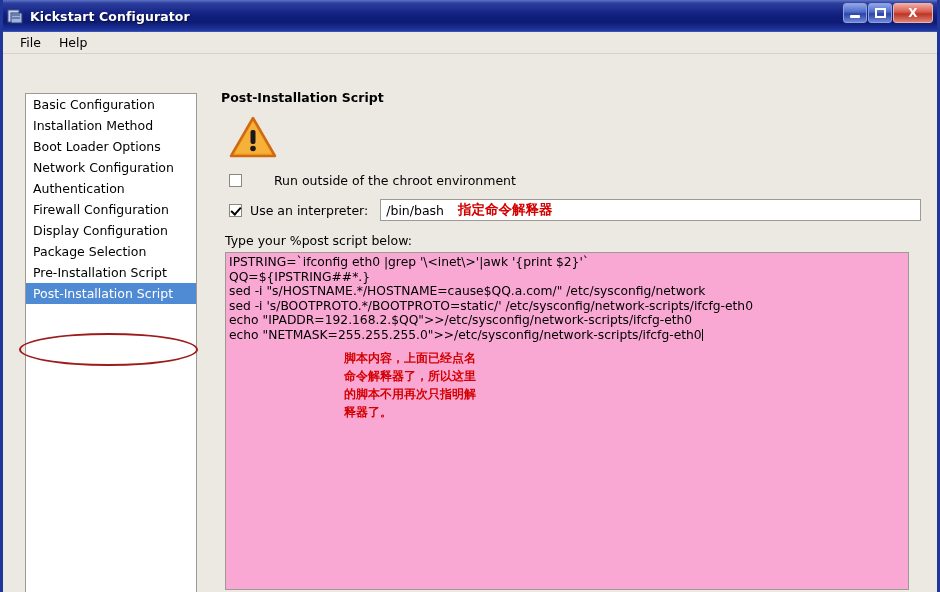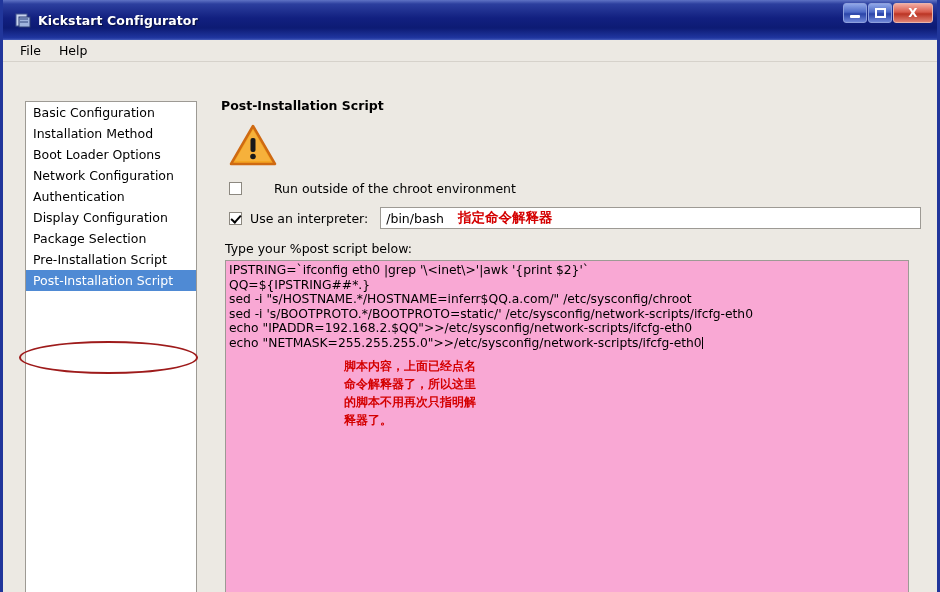--- a/index.html
+++ b/index.html
@@ -22,26 +22,26 @@
     height: 592px;
     box-sizing: border-box;
     border: 3px solid #21369b;
     border-top: none;
     background: #ece9e3;
   }
 
   
   .titlebar {
     position: relative;
-    height: 40px;
+    height: 32px;
     background: linear-gradient(to bottom,
         #5f73c4 0%, #2c3f9e 10%, #122080 45%, #0d1b74 70%, #2036a0 95%, #465dbb 100%);
     display: flex;
     align-items: center;
-    padding-left: 11px;
+    padding-left: 3px;
     box-sizing: border-box;
   }
   .title-icon {
     width: 18px;
     height: 18px;
     margin-right: 6px;
     flex: 0 0 auto;
     position: relative;
   }
   .title-text {
@@ -325,20 +325,21 @@
   </div>
 
   <div class="content">
 
     <div class="sidebar">
       <div class="side-item">Basic Configuration</div>
       <div class="side-item">Installation Method</div>
       <div class="side-item">Boot Loader Options</div>
       <div class="side-item">Network Configuration</div>
       <div class="side-item">Authentication</div>
+      <div class="side-item">Firewall Configuration</div>
       <div class="side-item">Display Configuration</div>
       <div class="side-item">Package Selection</div>
       <div class="side-item">Pre-Installation Script</div>
       <div class="side-item selected">Post-Installation Script</div>
     </div>
     <div class="oval"></div>
 
     <div class="panel">
       <div class="panel-title">Post-Installation Script</div>
 
@@ -366,21 +367,21 @@
           <span class="cn-annot">指定命令解释器</span>
         </div>
       </div>
 
       <div class="type-label">Type your %post script below:</div>
 
       <div class="script-box">
         <div class="script-lines">
           <div class="script-line">IPSTRING=`ifconfig eth0 |grep '\&lt;inet\&gt;'|awk '{print $2}'`</div>
           <div class="script-line">QQ=${IPSTRING##*.}</div>
-          <div class="script-line">sed -i "s/HOSTNAME.*/HOSTNAME=inferr$QQ.a.com/" /etc/sysconfig/chroot</div>
+          <div class="script-line">sed -i "s/HOSTNAME.*/HOSTNAME=cause$QQ.a.com/" /etc/sysconfig/network</div>
           <div class="script-line">sed -i 's/BOOTPROTO.*/BOOTPROTO=static/' /etc/sysconfig/network-scripts/ifcfg-eth0</div>
           <div class="script-line">echo "IPADDR=192.168.2.$QQ"&gt;&gt;/etc/sysconfig/network-scripts/ifcfg-eth0</div>
           <div class="script-line"><span>echo "NETMASK=255.255.255.0"&gt;&gt;/etc/sysconfig/network-scripts/ifcfg-eth0</span><span class="caret"></span></div>
         </div>
         <div class="note-block">
           <div class="note-line">脚本内容，上面已经点名</div>
           <div class="note-line">命令解释器了，所以这里</div>
           <div class="note-line">的脚本不用再次只指明解</div>
           <div class="note-line">释器了。</div>
         </div>

